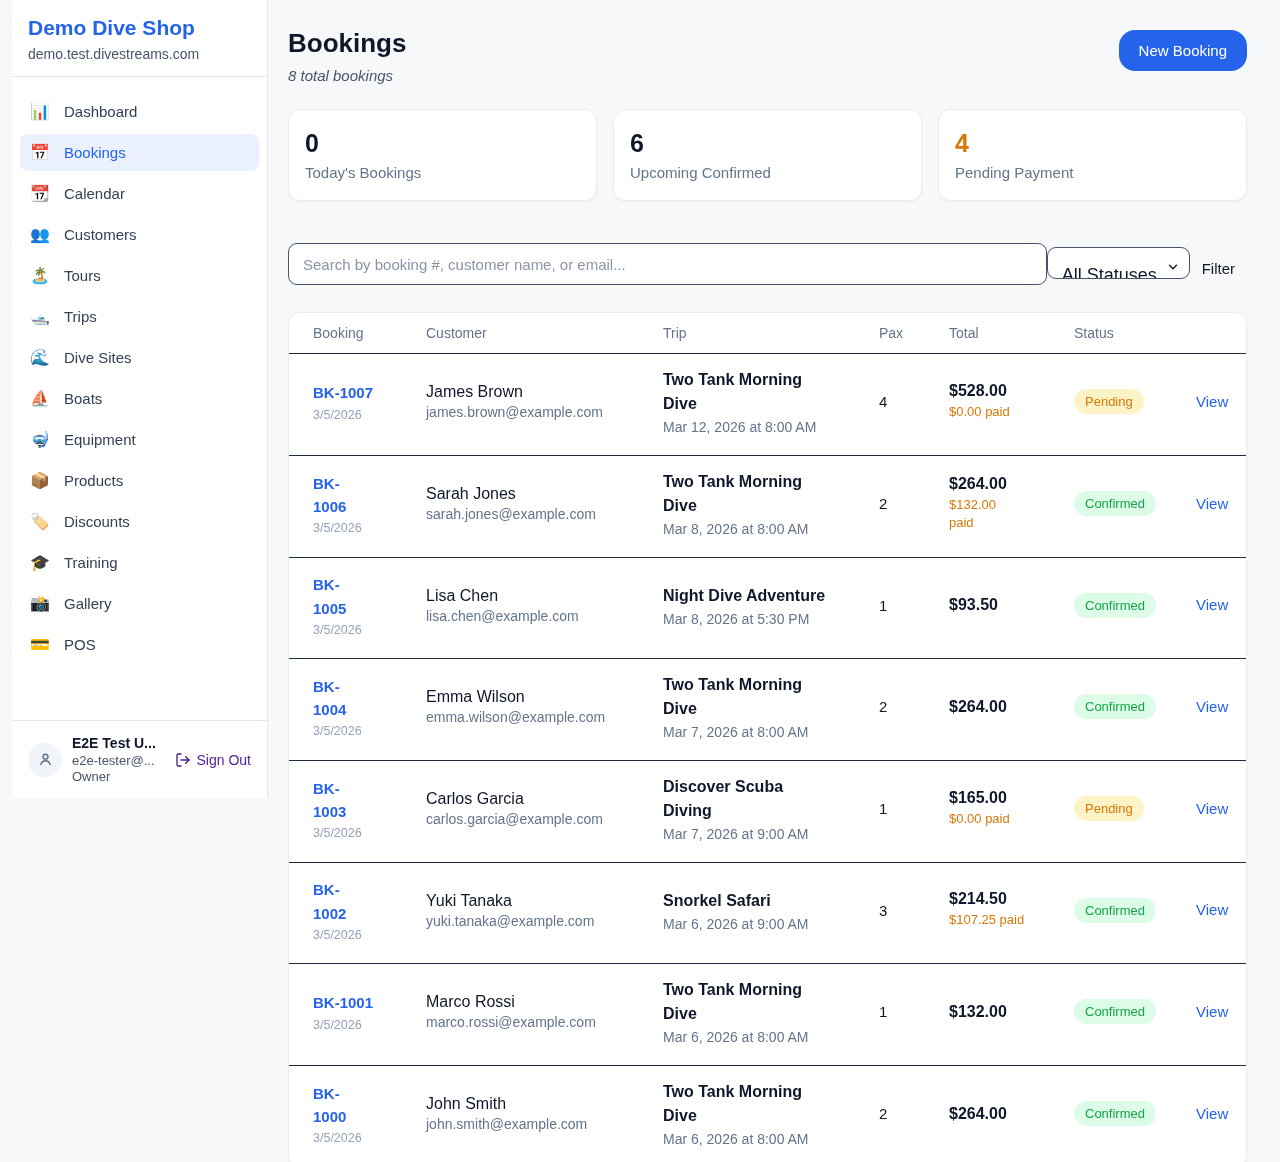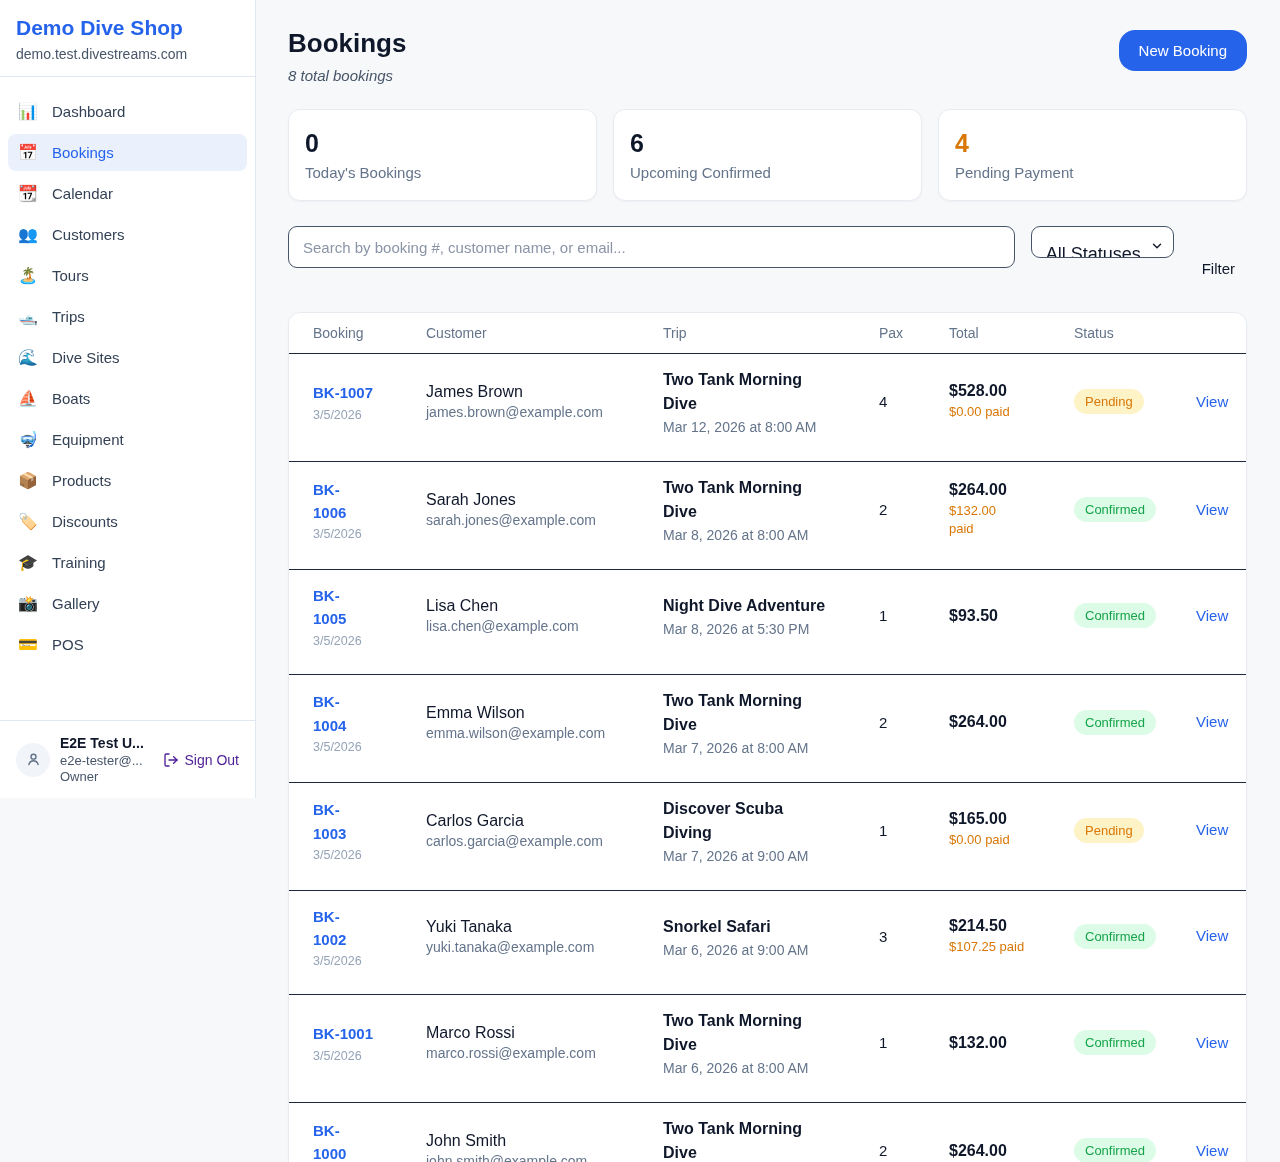--- a/index.html
+++ b/index.html
@@ -6,21 +6,21 @@
   html,body { width:1280px; height:1162px; }
   body {
     font-family: "Liberation Sans", sans-serif;
     background:#f7f8fa;
     color:#0f172a;
     position:relative;
     overflow:hidden;
   }
   
   .sidebar {
-    position:absolute; left:0; top:0; width:256px; height:798px;
+    position:absolute; left:12px; top:0; width:256px; height:798px;
     background:#ffffff; border-right:1px solid #e2e8f0;
     display:flex; flex-direction:column;
   }
   .brand { padding:16px 16px 14px 16px; border-bottom:1px solid #e2e8f0; }
   .brand-name { color:#2563eb; font-size:21px; font-weight:700; cursor:pointer; }
   .brand-domain { margin-top:6px; font-size:14px; color:#475569; }
   .nav { padding:12px 8px; flex:1 1 auto; }
   .nav ul { list-style:none; }
   .nav-item {
     display:flex; align-items:center; gap:14px;
@@ -56,21 +56,21 @@
     border:none; border-radius:16px; padding:12px 20px; cursor:pointer;
     font-family:inherit; margin-top:2px;
   }
   .stats { display:flex; gap:16px; margin-top:25px; }
   .stat-card {
     flex:1 1 0; background:#fff; border:1px solid #e8ecf1; border-radius:12px;
     padding:19px 16px; box-shadow:0 1px 2px rgba(15,23,42,0.04);
   }
   .stat-value { font-size:25px; font-weight:700; color:#0f172a; }
   .stat-label { margin-top:6px; font-size:15px; color:#64748b; }
-  .filter-row { display:flex; align-items:flex-start; gap:16px; margin-top:25px; }
+  .filter-row { display:flex; align-items:flex-end; gap:0; margin-top:25px; }
   .search-input {
     flex:1 1 auto; height:42px; border:1px solid #475569; border-radius:9px;
     padding:0 14px; font-size:15px; font-family:inherit; color:#0f172a; background:#fff;
   }
   .search-input::placeholder { color:#8a94a6; }
   .select-wrap { position:relative; flex:0 0 auto; }
   .status-select {
     appearance:none; -webkit-appearance:none;
     width:143px; height:32px; border:1px solid #475569; border-radius:9px;
     background:#fff; font-size:18px; font-family:inherit; color:#0f172a;
@@ -86,21 +86,21 @@
     margin-top:27px; background:#fff; border:1px solid #e8ecf1; border-radius:12px;
     overflow:hidden; box-shadow:0 1px 2px rgba(15,23,42,0.04);
   }
   .trow {
     display:grid;
     grid-template-columns:113px 237px 216px 70px 125px 122px 1fr;
     align-items:center; padding-left:24px;
   }
   .thead { height:41px; border-bottom:1px solid #1e293b; }
   .th { font-size:14px; font-weight:500; color:#64748b; padding-right:14px; }
-  .tbody-row { min-height:101px; border-bottom:1px solid #1e293b; padding-top:14px; padding-bottom:26px; }
+  .tbody-row { min-height:101px; border-bottom:1px solid #1e293b; padding-top:14px; padding-bottom:20px; }
   .tbody-row:last-child { border-bottom:none; }
   .cell { padding-right:14px; }
   .booking-id { color:#2563eb; font-size:15px; font-weight:700; white-space:pre-line; line-height:1.55; cursor:pointer; text-decoration:none; display:inline-block; }
   .booking-date { font-size:12.5px; color:#94a3b8; margin-top:3px; }
   .cust-name { font-size:16px; font-weight:500; color:#0f172a; }
   .cust-email { font-size:14px; color:#64748b; margin-top:3px; }
   .trip-name { font-size:16px; font-weight:600; color:#0f172a; white-space:pre-line; line-height:1.5; }
   .trip-date { font-size:14px; color:#64748b; margin-top:3px; }
   .pax { font-size:15px; color:#0f172a; }
   .total { font-size:16px; font-weight:700; color:#0f172a; }

